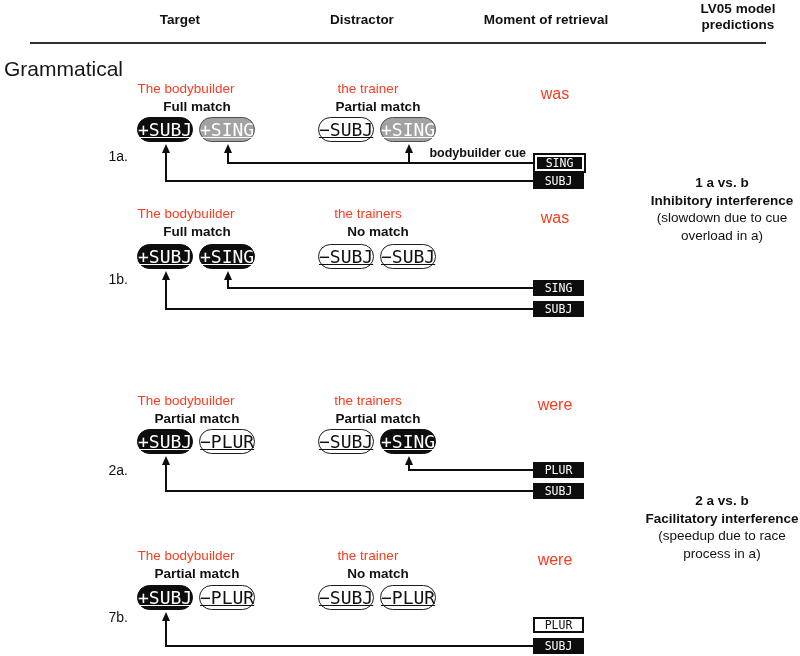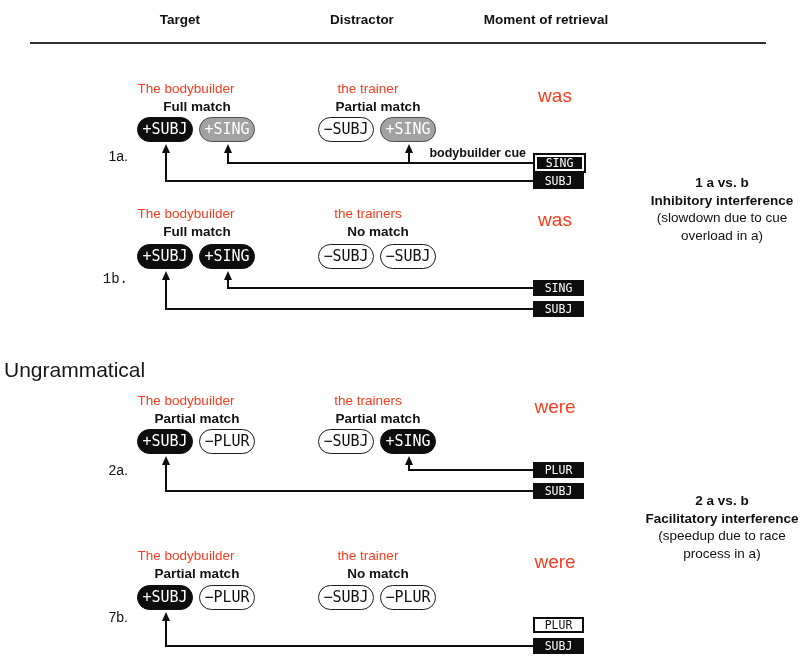--- a/index.html
+++ b/index.html
@@ -4,25 +4,25 @@
 <style>
   html,body{margin:0;padding:0;background:#fff;}
   .canvas{position:relative;width:800px;height:656px;background:#ffffff;
           font-family:"Liberation Sans",sans-serif;color:#111;overflow:hidden;}
   .abs{position:absolute;}
   .hdr{font-weight:bold;font-size:13.5px;text-align:center;line-height:15.5px;}
   .rule{height:2px;background:#2e2e2e;}
   .section{font-size:21px;color:#161616;}
   .np{color:#f93c20;font-size:13.5px;text-align:center;width:160px;}
   .match{font-weight:bold;font-size:13.5px;text-align:center;width:160px;}
-  .word{color:#f93c20;font-size:19px;text-align:center;width:80px;}
+  .word{color:#f93c20;font-size:16px;text-align:center;width:80px;}
   .rowid{font-size:14px;width:40px;text-align:right;}
   .pill{position:absolute;width:54px;height:23px;border-radius:13px;
-        font-family:"DejaVu Sans Mono",monospace;font-size:15px;
-        text-align:center;line-height:23px;}
+        font-family:"DejaVu Sans Mono",monospace;font-size:18px;
+        text-align:center;line-height:23px;text-decoration:underline;}
   .pill.black{background:#0d0d0d;color:#fff;border:1.5px solid #0d0d0d;}
   .pill.gray{background:#a2a2a2;color:#fff;border:1.5px solid #4e4e4e;}
   .pill.white{background:#fff;color:#111;border:1.5px solid #1c1c1c;}
   .cuebox{position:absolute;left:533px;width:51px;height:16px;background:#0d0d0d;
           color:#fff;font-family:"DejaVu Sans Mono",monospace;font-size:11.5px;
           line-height:16px;text-align:center;}
   .cuebox.open{left:533px;width:47px;height:12px;background:#fff;color:#111;
                border:2px solid #0d0d0d;line-height:12px;}
   .cuebox.overload{left:535px;width:45px;height:12px;background:#0d0d0d;
                    border:2px solid #fff;outline:2px solid #0d0d0d;line-height:12px;}
@@ -35,22 +35,27 @@
   .pred .b{font-weight:bold;}
 </style>
 </head>
 <body>
 
 <div class="canvas">
 
   <div class="abs hdr" style="left:120px;top:12px;width:120px;">Target</div>
   <div class="abs hdr" style="left:302px;top:12px;width:120px;">Distractor</div>
   <div class="abs hdr" style="left:470px;top:12px;width:152px;">Moment of retrieval</div>
+  <div class="abs hdr" style="left:677px;top:1px;width:122px;">
+    <div>LV05 model</div>
+    <div>predictions</div>
+  </div>
   <div class="abs rule" style="left:30px;top:42px;width:736px;"></div>
 
+  <div class="abs section" style="left:4px;top:57px;">Grammatical</div>
 
   <div>
     <div class="abs np" style="left:106px;top:81px;">The bodybuilder</div>
     <div class="abs match" style="left:117px;top:99px;">Full match</div>
     <div class="abs np" style="left:288px;top:81px;">the trainer</div>
     <div class="abs match" style="left:298px;top:99px;">Partial match</div>
     <div class="abs word" style="left:515px;top:85px;">was</div>
     <div class="pill black" style="left:137px;top:117px;">+SUBJ</div>
     <div class="pill gray" style="left:199px;top:117px;">+SING</div>
     <div class="pill white" style="left:318px;top:117px;">−SUBJ</div>
@@ -72,39 +77,38 @@
   <div>
     <div class="abs np" style="left:106px;top:206px;">The bodybuilder</div>
     <div class="abs match" style="left:117px;top:224px;">Full match</div>
     <div class="abs np" style="left:288px;top:206px;">the trainers</div>
     <div class="abs match" style="left:298px;top:224px;">No match</div>
     <div class="abs word" style="left:515px;top:209px;">was</div>
     <div class="pill black" style="left:137px;top:244px;">+SUBJ</div>
     <div class="pill black" style="left:199px;top:244px;">+SING</div>
     <div class="pill white" style="left:318px;top:244px;">−SUBJ</div>
     <div class="pill white" style="left:380px;top:244px;">−SUBJ</div>
-    <div class="abs rowid" style="left:88px;top:271px;font-family:Liberation Mono, monospace;">1b.</div>
+    <div class="abs rowid" style="left:88px;top:271px;">1b.</div>
     <div class="cuebox" style="top:280px;">SING</div>
     <div class="cuebox" style="top:301px;">SUBJ</div>
     <div class="hline" style="left:228px;top:287px;width:305px;"></div>
     <div class="hline" style="left:166px;top:308px;width:367px;"></div>
     <div class="vline" style="left:165px;top:278px;height:32px;"></div>
     <div class="arrowup" style="left:161.5px;top:271px;"></div>
     <div class="vline" style="left:227px;top:278px;height:11px;"></div>
     <div class="arrowup" style="left:223.5px;top:271px;"></div>
   </div>
 
   <div class="abs pred" style="left:617px;top:174px;">
     <div class="b">1 a vs. b</div>
     <div class="b">Inhibitory interference</div>
     <div>(slowdown due to cue</div>
     <div>overload in a)</div>
   </div>
 
-  <div class="abs section" style="left:4px;top:358px;">Ungrammatical</div>
 
   <div>
     <div class="abs np" style="left:106px;top:393px;">The bodybuilder</div>
     <div class="abs match" style="left:117px;top:411px;">Partial match</div>
     <div class="abs np" style="left:288px;top:393px;">the trainers</div>
     <div class="abs match" style="left:298px;top:411px;">Partial match</div>
     <div class="abs word" style="left:515px;top:396px;">were</div>
     <div class="pill black" style="left:137px;top:429px;">+SUBJ</div>
     <div class="pill white" style="left:199px;top:429px;">−PLUR</div>
     <div class="pill white" style="left:318px;top:429px;">−SUBJ</div>

